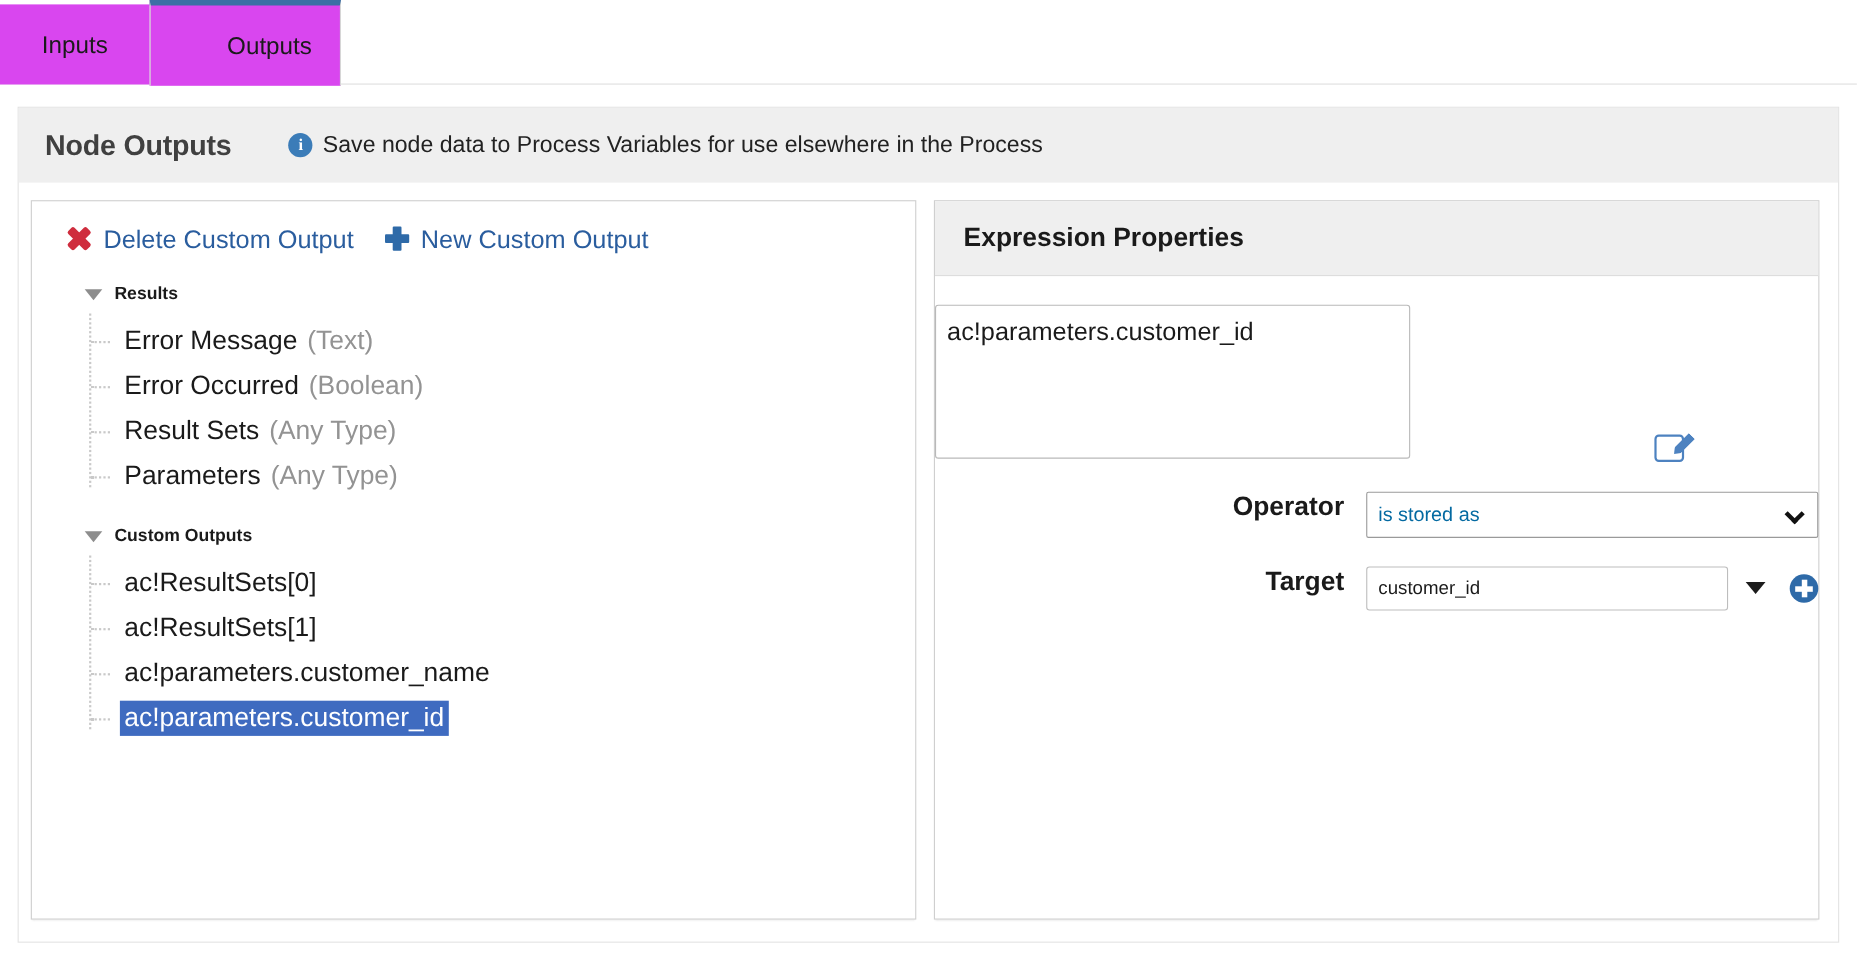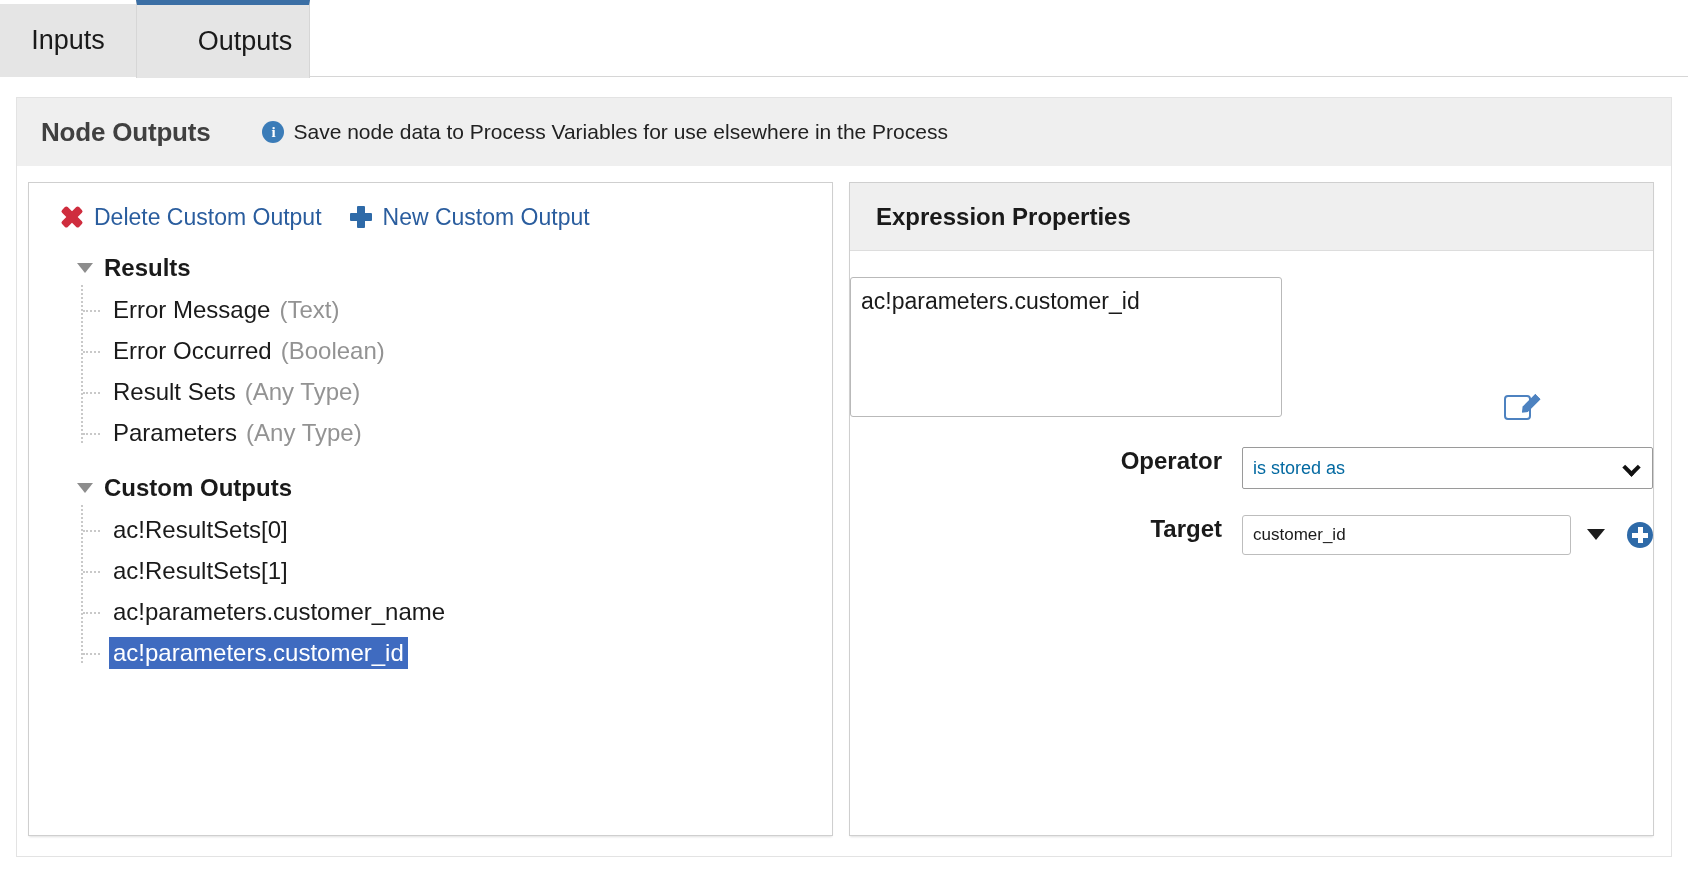--- a/index.html
+++ b/index.html
@@ -14,22 +14,22 @@
   
   .tabstrip {
     position: absolute; left: 0; top: 0;
     width: 1688px; height: 77px;
     border-bottom: 1px solid #d6d6d6;
     background: #ffffff;
   }
   .tab {
     position: absolute; top: 4px; height: 73px;
     display: flex; align-items: center; justify-content: center;
-    font-size: 27px; color: #1a1a1a; cursor: pointer;
-    background: #e5e5e5;
+    font-size: 22px; color: #1a1a1a; cursor: pointer;
+    background: #d946ef;
   }
   .tab.inactive { left: 0px; width: 136px; }
   .tab.active {
     left: 136px; width: 174px;
     border-left: 1px solid #d6d6d6;
     border-right: 1px solid #d6d6d6;
     border-top: 5px solid #3b6fa5;
     height: 78px; top: 0px;
     z-index: 3;
     padding-left: 44px;
@@ -119,21 +119,21 @@
     width: 24px; height: 8px; background:#cf2d3e; border-radius: 2px;
   }
   .x-icon::before { transform: rotate(45deg); }
   .x-icon::after  { transform: rotate(-45deg); }
 
   
   .tree { position: absolute; left: 0; top: 64px; width: 100%; }
   .tree-group {
     display: flex; align-items: center;
     height: 42px; padding-left: 48px;
-    font-size: 24px; font-weight: bold; color: #1a1a1a;
+    font-size: 16px; font-weight: bold; color: #1a1a1a;
     cursor: pointer;
   }
   .caret {
     width: 0; height: 0; flex: none; margin-right: 11px;
     border-left: 8px solid transparent;
     border-right: 8px solid transparent;
     border-top: 10px solid #8d8d8d;
   }
   .tree-children { position: relative; padding-left: 52px; }
   .tree-children::before {

